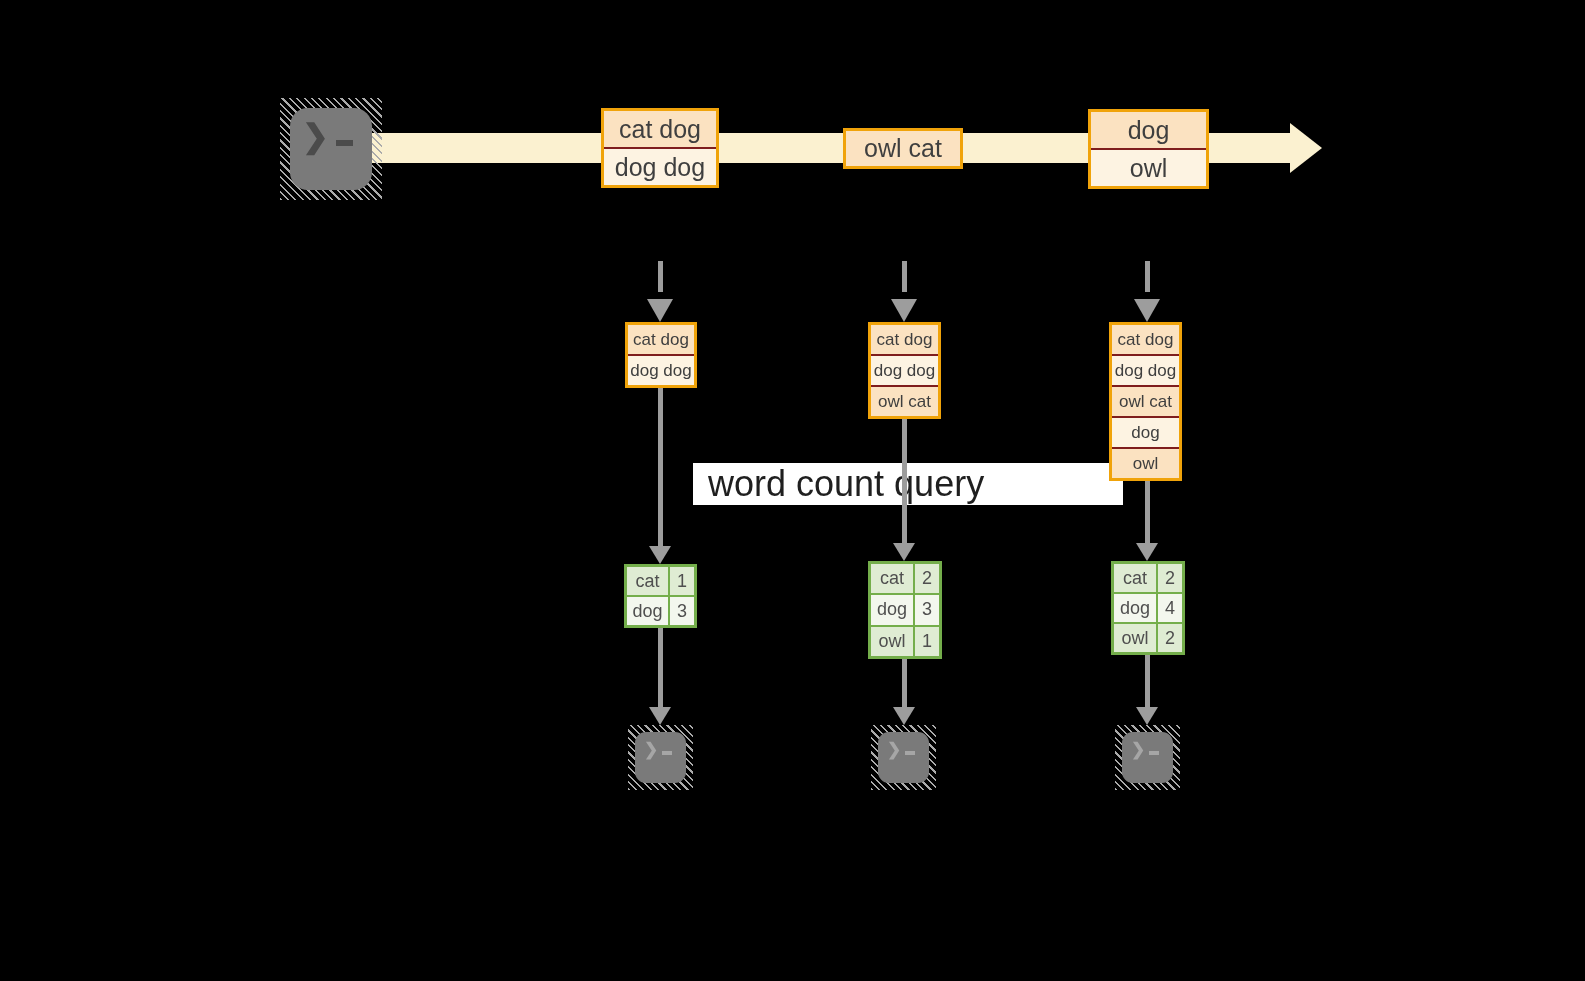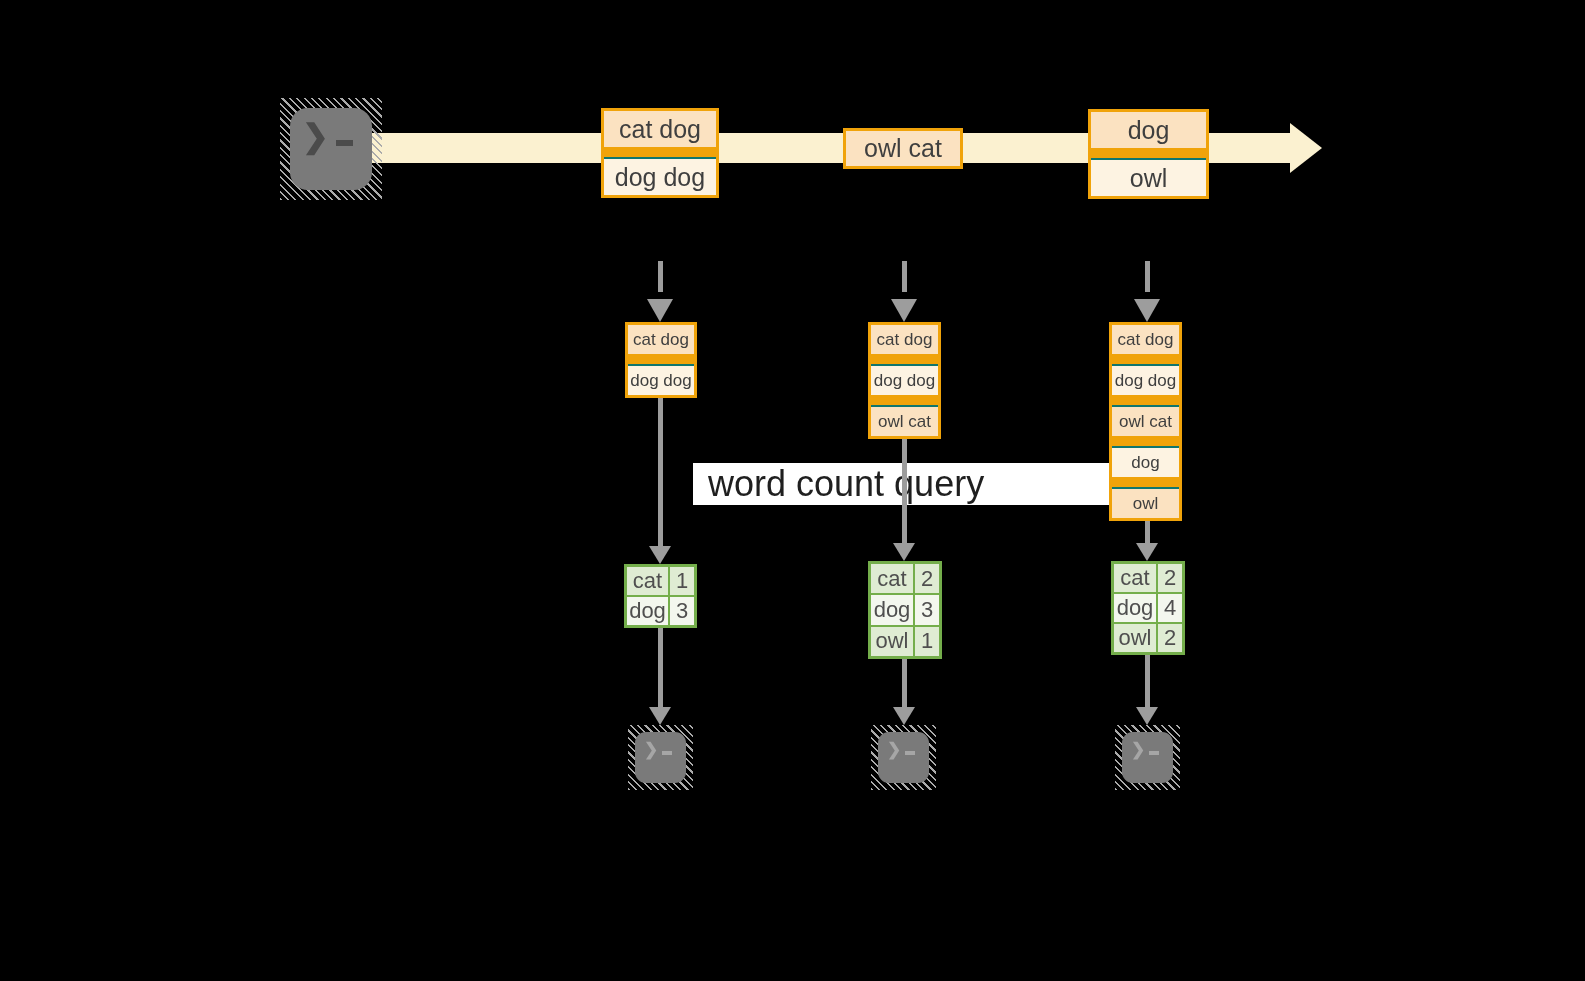--- a/index.html
+++ b/index.html
@@ -37,21 +37,21 @@
 
   
   .ebox {
     position:absolute; box-sizing:border-box; border:3px solid #f0a30a;
     display:flex; flex-direction:column; background:#f0a30a;
   }
   .erow {
     display:flex; align-items:center; justify-content:center;
     color:#3f3f3f; white-space:nowrap;
   }
-  .erow + .erow { border-top:2px solid #0f766e;margin-top:10px; }
+  .erow + .erow { border-top:2px solid #7f1d1d; }
   .tone-a { background:#fbe2c1; }
   .tone-b { background:#fdf3e2; }
   .big-rows .erow { height:36px; font-size:25px; }
   .sm-rows  .erow { height:29px; font-size:17px; }
 
   
   .vline { position:absolute; width:5px; background:#9d9d9d; z-index:3; }
   .head-sm {
     position:absolute; width:0; height:0; z-index:3;
     border-left:11px solid transparent; border-right:11px solid transparent;
@@ -72,21 +72,21 @@
   }
 
   
   .gtable {
     position:absolute; box-sizing:border-box; z-index:4;
     border:3px solid #74ae4b; background:#74ae4b;
     display:grid; grid-template-columns:1fr 24px; gap:2px;
   }
   .gcell {
     display:flex; align-items:center; justify-content:center;
-    font-size:22px; color:#4f4f4f; white-space:nowrap;
+    font-size:18px; color:#4f4f4f; white-space:nowrap;
   }
   .c-a { background:#dfecd3; }
   .c-b { background:#f3f7ee; }
 
   .stack { z-index:4; }
 </style>
 </head>
 <body>
 
 <div id="canvas">

